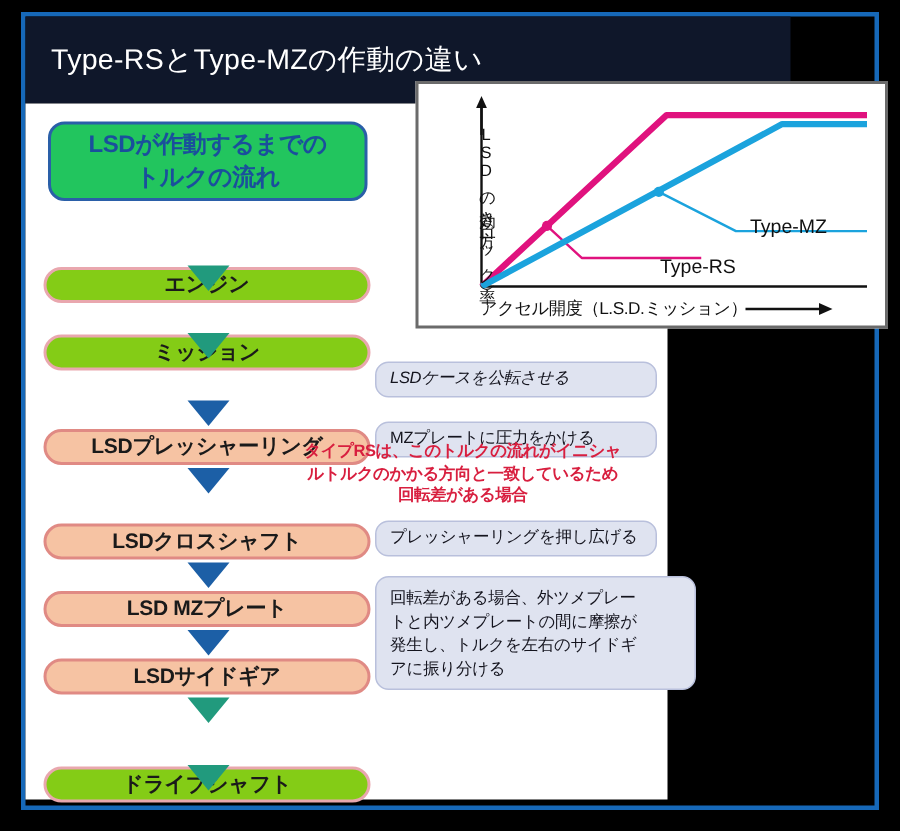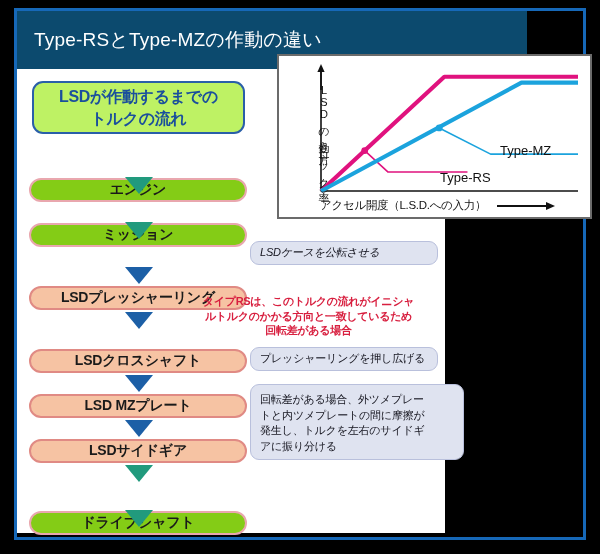--- a/index.html
+++ b/index.html
@@ -24,21 +24,21 @@
     background: #000000;
   }
 
   
   #title-bar {
     position: absolute;
     left: 17px;
     top: 11px;
     width: 510px;
     height: 58px;
-    background: #0c4a6e;
+    background: #0f172a;
     display: flex;
     align-items: center;
   }
   #title-text {
     color: #ffffff;
     font-size: 19px;
     letter-spacing: 0.2px;
     padding-left: 17px;
     white-space: nowrap;
   }
@@ -55,21 +55,21 @@
 
   
   #flow-heading {
     position: absolute;
     left: 15px;
     top: 12px;
     width: 213px;
     height: 53px;
     border: 2px solid #2a5fa8;
     border-radius: 11px;
-    background: #bef264;
+    background: #22c55e;
     display: flex;
     flex-direction: column;
     align-items: center;
     justify-content: center;
   }
   .flow-heading-line {
     color: #1a4f9c;
     font-size: 16px;
     font-weight: bold;
     line-height: 1.32;
@@ -217,20 +217,21 @@
   <div class="arrow blue" style="top:306px"></div>
   <div class="flow-box salmon" style="top:325px">LSD MZプレート</div>
   <div class="arrow blue" style="top:351px"></div>
   <div class="flow-box salmon" style="top:370px">LSDサイドギア</div>
   <div class="arrow green" style="top:396px"></div>
   <div class="flow-box cream" style="top:415px">ドライブシャフト</div>
   <div class="arrow green" style="top:441px"></div>
 
   <div class="note-box" style="left:233px; top:172px; width:188px; height:24px;font-style:italic;">LSDケースを公転させる</div>
 
+  <div class="note-box" style="left:233px; top:212px; width:188px; height:24px;">MZプレートに圧力をかける</div>
 
   <div class="note-box" style="left:233px; top:278px; width:188px; height:24px;">プレッシャーリングを押し広げる</div>
 
   <div class="note-box multiline" style="left:233px; top:315px; width:214px; height:76px;">
     <div>回転差がある場合、外ツメプレー</div>
     <div>トと内ツメプレートの間に摩擦が</div>
     <div>発生し、トルクを左右のサイドギ</div>
     <div>アに振り分ける</div>
   </div>
 </div>
@@ -257,17 +258,17 @@
         <polyline points="42,135 165.36,20.760000000000005 299,20.760000000000005" fill="none" stroke="#e0127e" stroke-width="4.2" stroke-linejoin="round" stroke-linecap="butt"></polyline>
         <polyline points="85.69,94.53999999999999 108.82000000000001,115.96000000000001 188.48999999999998,115.96000000000001" fill="none" stroke="#e0127e" stroke-width="1.6" stroke-linejoin="round"></polyline>
         <circle cx="85.69" cy="94.53999999999999" r="3.4" fill="#e0127e"></circle>
         <polyline points="42,135 242.46,26.709999999999994 299,26.709999999999994" fill="none" stroke="#1ba3dd" stroke-width="4.2" stroke-linejoin="round" stroke-linecap="butt"></polyline>
         <polyline points="160.22,71.93 211.62,98.11 299,98.11" fill="none" stroke="#1ba3dd" stroke-width="1.6" stroke-linejoin="round"></polyline>
         <circle cx="160.22" cy="71.93" r="3.4" fill="#1ba3dd"></circle>
       </g>
   </svg>
 
   <div class="axis-label-y">LSDの効き方（ロック率）</div>
-  <div class="axis-label-x">アクセル開度（L.S.D.への入力）</div>
+  <div class="axis-label-x">アクセル開度（L.S.D.ミッション）</div>
 
   <div class="series-label" style="left:161px; top:114px;">Type-RS</div>
   <div class="series-label" style="left:221px; top:87px;text-align:right;">Type-MZ</div>
 </div>
 
 </body></html>

